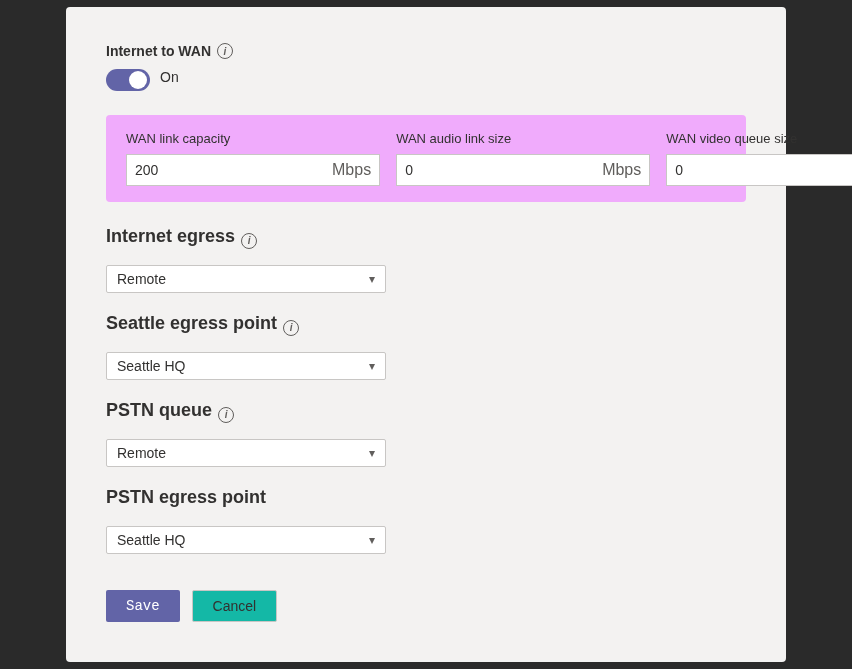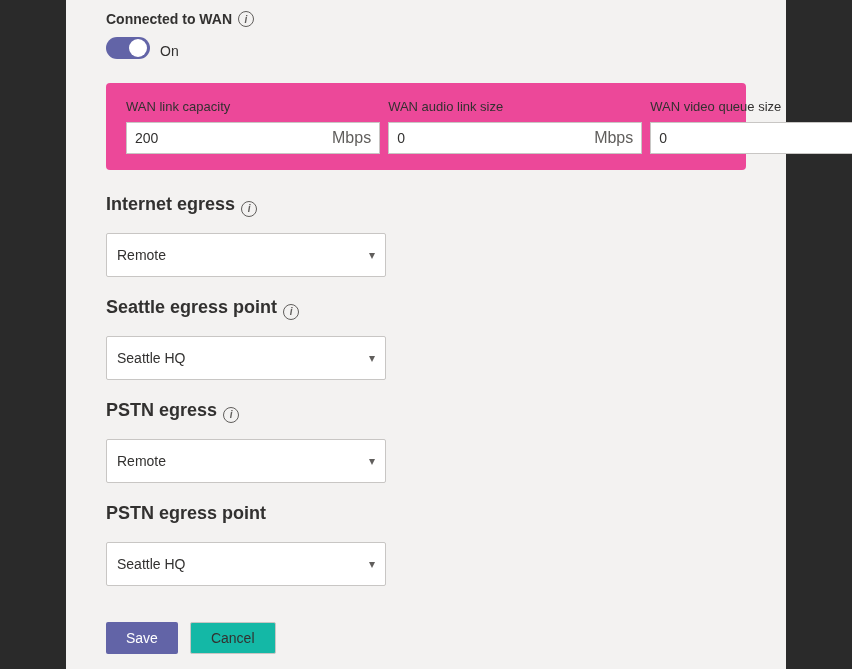--- a/index.html
+++ b/index.html
@@ -52,21 +52,21 @@
       color: #605e5c;
       cursor: pointer;
       font-style: italic;
       font-weight: 600;
       flex-shrink: 0;
     }
 
     
     .toggle-row {
       display: flex;
-      align-items: flex-end;
+      align-items: flex-start;
       gap: 10px;
       margin-bottom: 24px;
     }
 
     .toggle {
       width: 44px;
       height: 22px;
       background: #6264a7;
       border-radius: 11px;
       position: relative;
@@ -85,27 +85,27 @@
       transition: all 0.2s;
     }
 
     .toggle-label {
       font-size: 14px;
       color: #323130;
     }
 
     
     .wan-panel {
-      background: #ec4899;
+      background: #f0abfc;
       border-radius: 4px;
       padding: 16px 20px;
       margin-bottom: 24px;
       display: grid;
       grid-template-columns: 1fr 1fr 1fr;
-      gap: 8px;
+      gap: 16px;
     }
 
     .wan-field label {
       font-size: 13px;
       color: #323130;
       font-weight: 500;
       display: block;
       margin-bottom: 8px;
     }
 
@@ -146,21 +146,21 @@
 
     .form-label {
       font-size: 18px;
       font-weight: 600;
       color: #323130;
       margin-bottom: 8px;
     }
 
     .dropdown {
       width: 280px;
-      height: 44px;
+      height: 28px;
       background: white;
       border: 1px solid #c8c6c4;
       border-radius: 2px;
       display: flex;
       align-items: center;
       justify-content: space-between;
       padding: 0 10px;
       cursor: pointer;
       font-size: 14px;
       color: #323130;
@@ -181,41 +181,42 @@
     .btn-save {
       background: #6264a7;
       color: white;
       border: none;
       border-radius: 2px;
       padding: 0 20px;
       height: 32px;
       font-size: 14px;
       cursor: pointer;
       font-weight: 500;
+      font-family: Liberation Mono, monospace;
     }
 
     .btn-cancel {
       background: #14b8a6;
       color: #323130;
       border: 1px solid #c8c6c4;
       border-radius: 2px;
       padding: 0 20px;
       height: 32px;
       font-size: 14px;
       cursor: pointer;
       font-weight: 500;
     }
   </style>
 </head>
 <body>
 
 <div class="modal">
 
   <div class="section-header">
-    <span class="section-header-text">Connected to WAN</span>
+    <span class="section-header-text">Internet to WAN</span>
     <span class="info-icon">i</span>
   </div>
 
   <div class="toggle-row">
     <div class="toggle">
       <div class="toggle-knob"></div>
     </div>
     <span class="toggle-label">On</span>
   </div>
 
@@ -260,21 +261,21 @@
       <span class="info-icon">i</span>
     </div>
     <div class="dropdown">
       <span>Seattle HQ</span>
       <span class="dropdown-chevron">▾</span>
     </div>
   </div>
 
   <div class="form-section">
     <div class="section-header">
-      <span class="form-label">PSTN egress</span>
+      <span class="form-label">PSTN queue</span>
       <span class="info-icon">i</span>
     </div>
     <div class="dropdown">
       <span>Remote</span>
       <span class="dropdown-chevron">▾</span>
     </div>
   </div>
 
   <div class="form-section">
     <div class="section-header">

